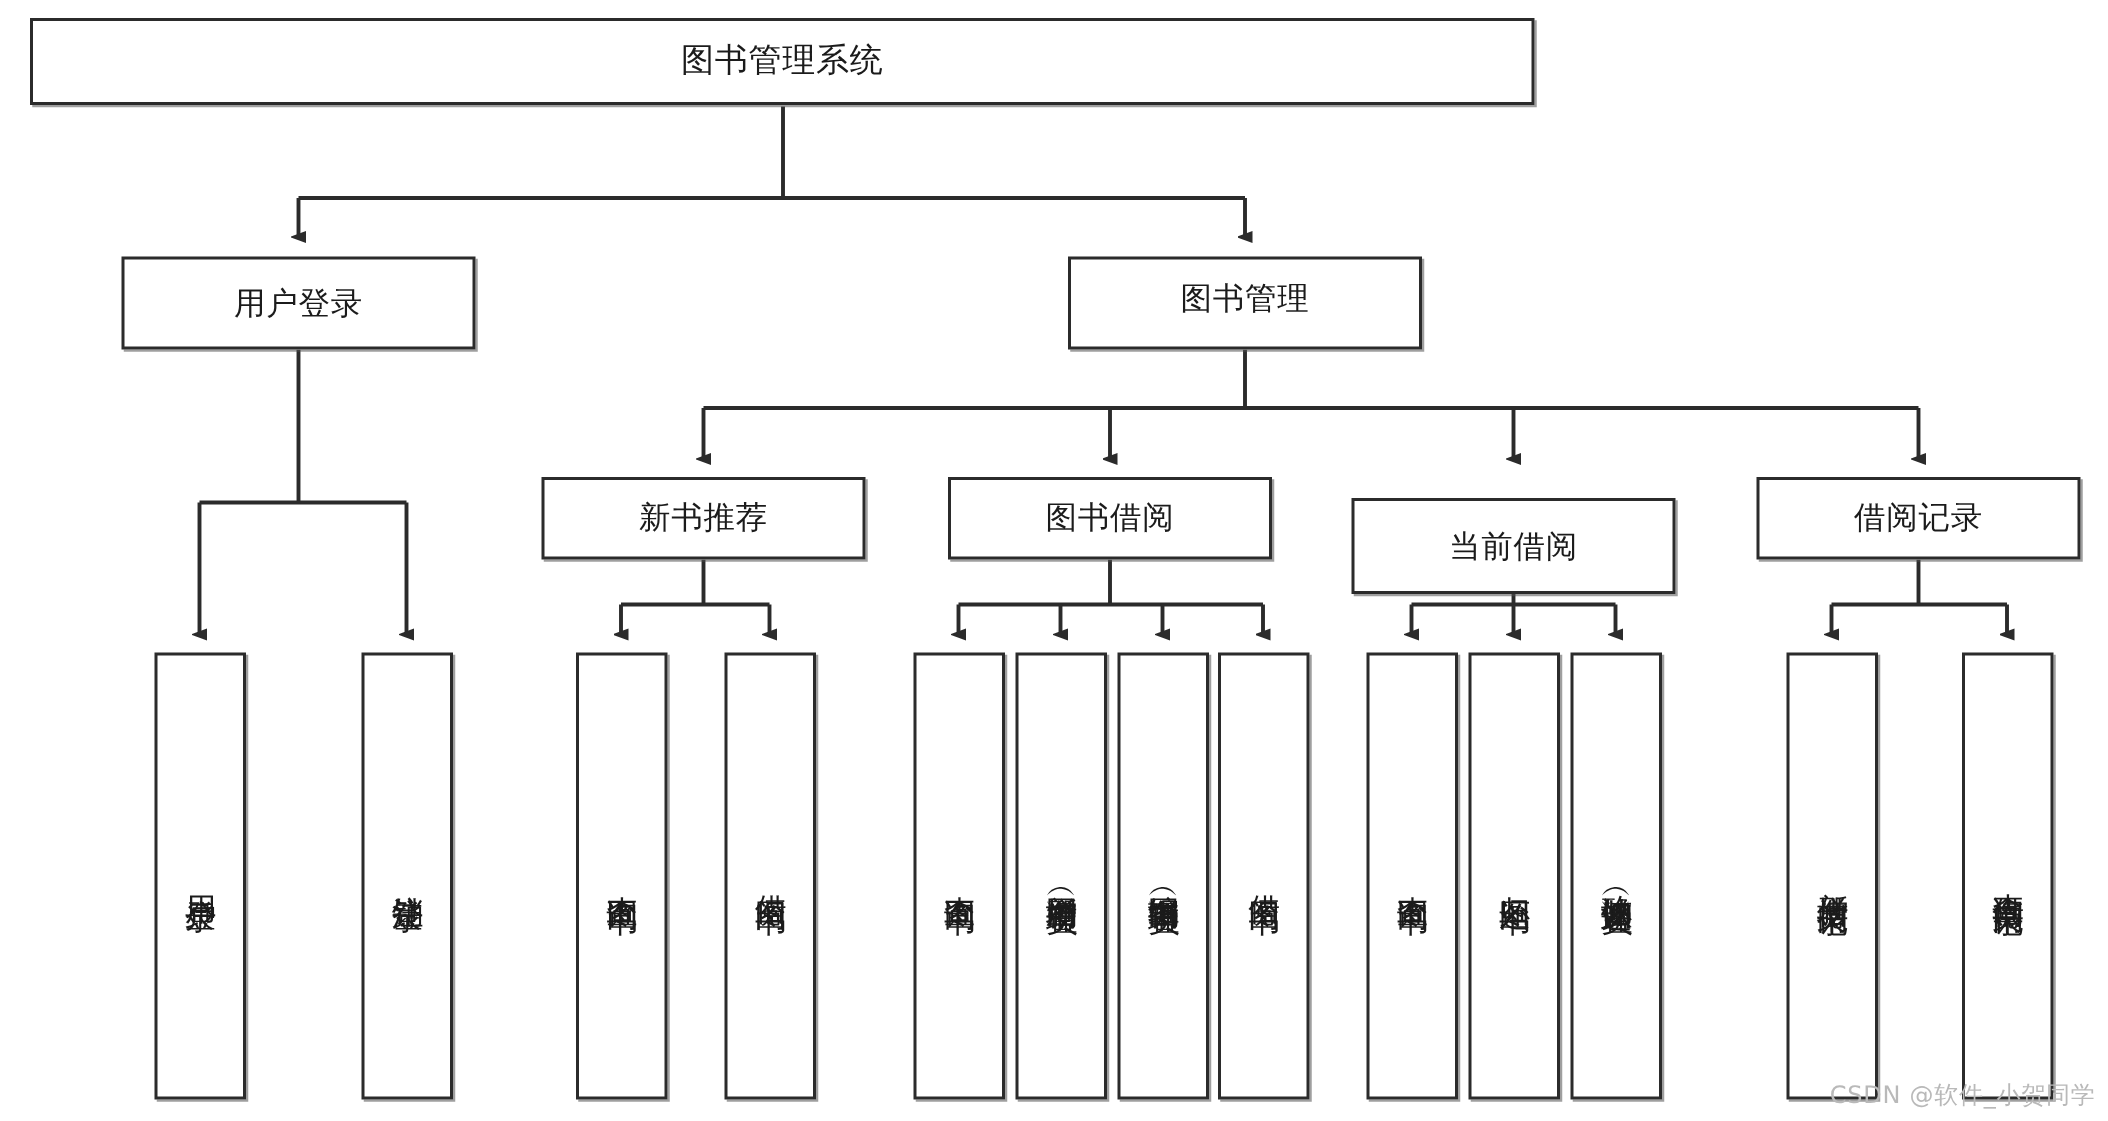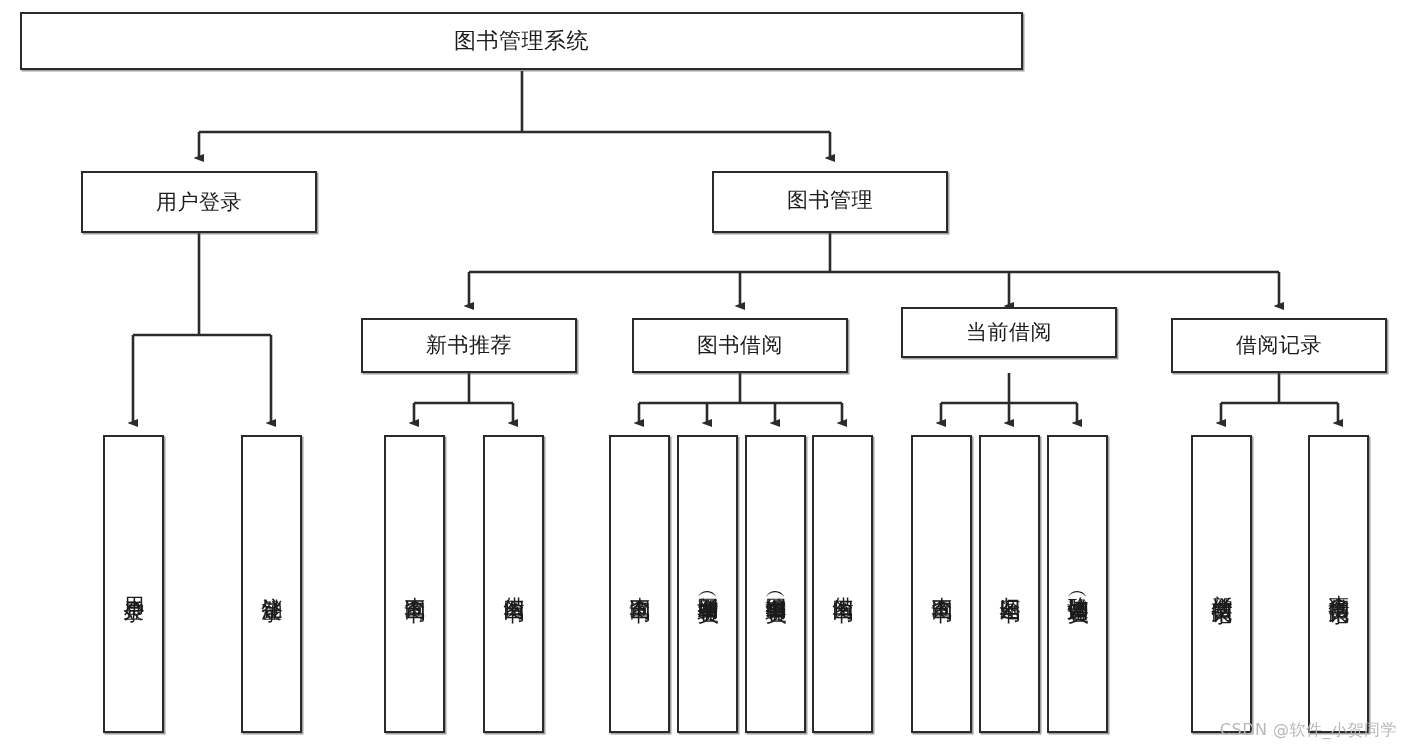--- a/index.html
+++ b/index.html
@@ -145,21 +145,21 @@
   </div>
 
   <div class="node" style="left:361px; top:318px; width:216px; height:55px;">
     <span class="label">新书推荐</span>
   </div>
 
   <div class="node" style="left:632px; top:318px; width:216px; height:55px;">
     <span class="label">图书借阅</span>
   </div>
 
-  <div class="node" style="left:901px; top:307px; width:216px; height:51px;">
+  <div class="node" style="left:901px; top:332px; width:216px; height:64px;">
     <span class="label">当前借阅</span>
   </div>
 
   <div class="node" style="left:1171px; top:318px; width:216px; height:55px;">
     <span class="label">借阅记录</span>
   </div>
 
   <div class="node vert" style="left:103px; top:435px; width:61px; height:298px;">
     <span class="label">用户登录</span>
   </div>

